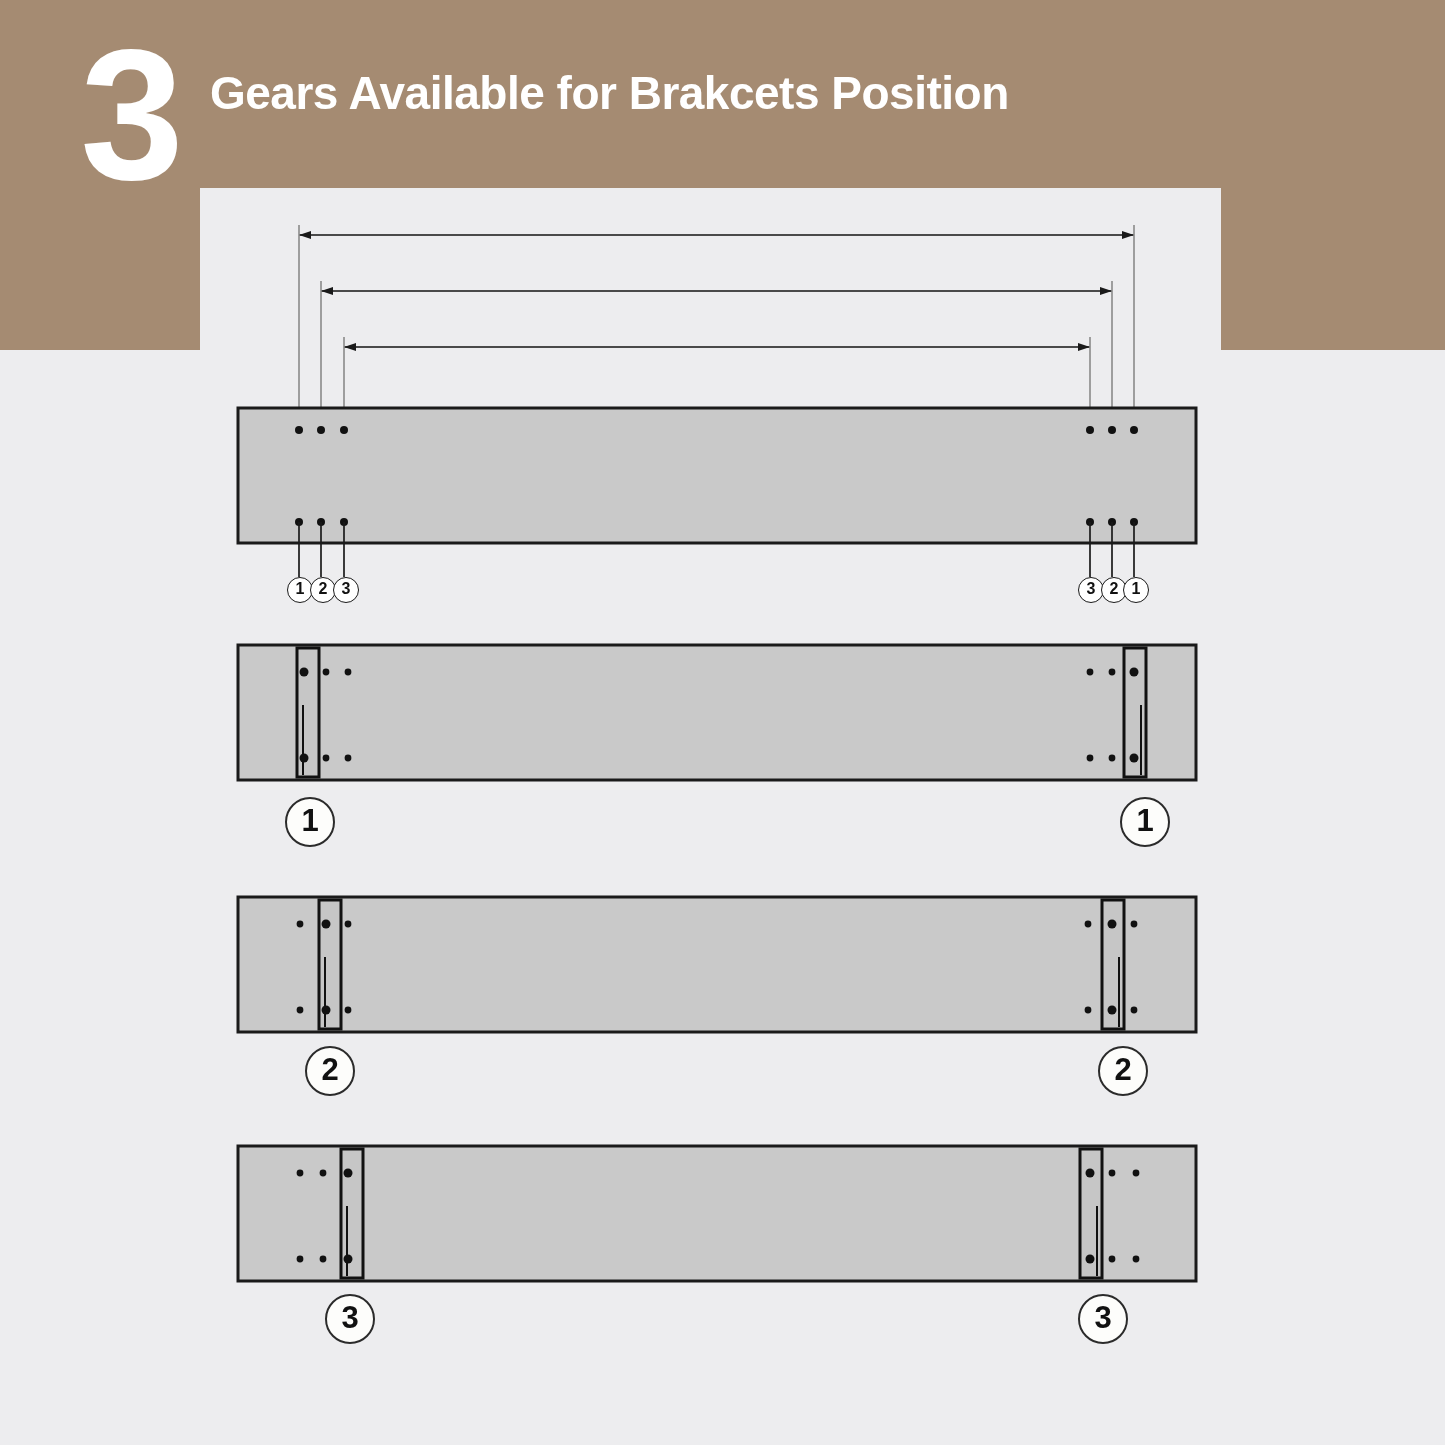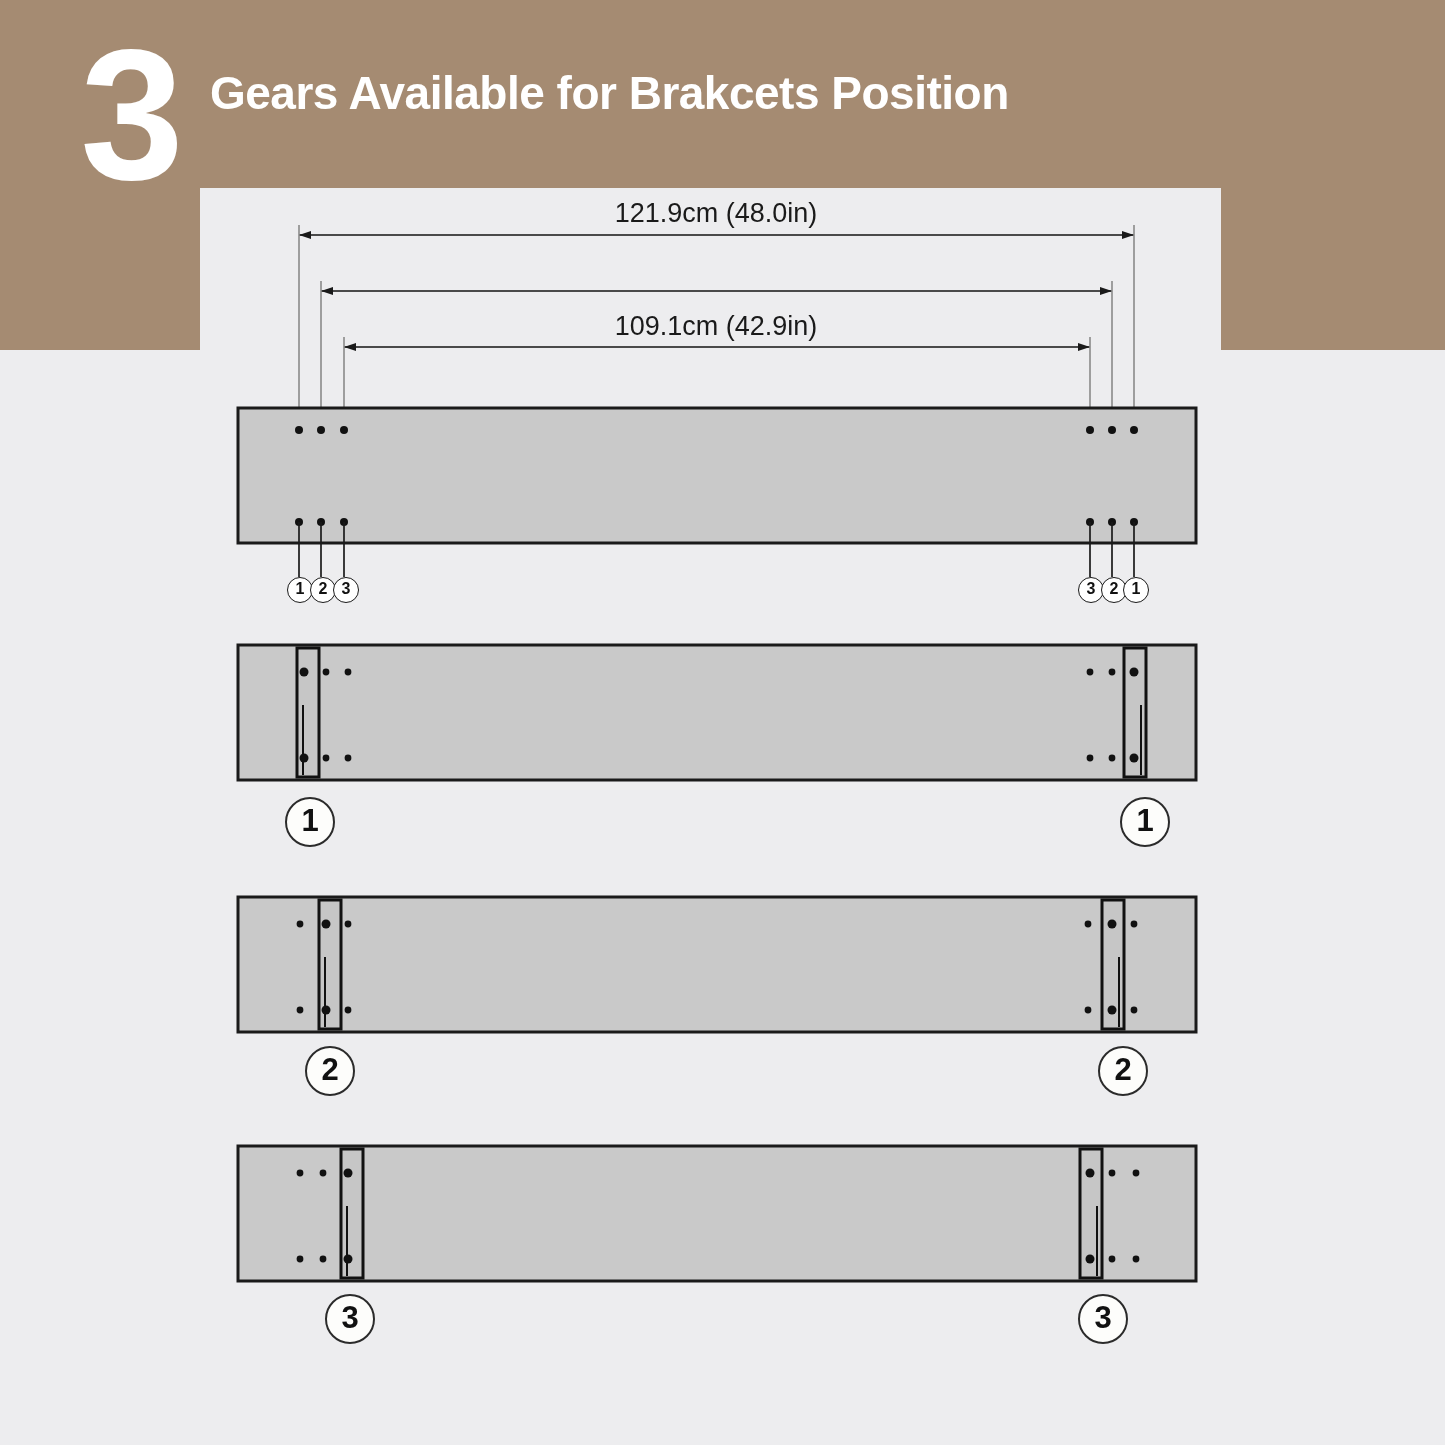--- a/index.html
+++ b/index.html
@@ -239,24 +239,22 @@
       <circle cx="1090" cy="1173" r="4.5" fill="#111"></circle>
       <circle cx="1090" cy="1259" r="4.5" fill="#111"></circle>
       <circle cx="1112" cy="1173" r="3.4" fill="#111"></circle>
       <circle cx="1136" cy="1173" r="3.4" fill="#111"></circle>
       <circle cx="1112" cy="1259" r="3.4" fill="#111"></circle>
       <circle cx="1136" cy="1259" r="3.4" fill="#111"></circle>
     </g>
 
   </svg>
 
-  <div class="dim-label" style="left:566px; top:198px; width:300px;">121.9cm (48.0in)</div>
-
-
-  <div class="dim-label" style="left:566px; top:311px; width:300px;">109.1cm (42.9in)</div>
+
+
 
   <div class="badge-small" style="left:287px; top:577px;">1</div>
   <div class="badge-small" style="left:310px; top:577px;">2</div>
   <div class="badge-small" style="left:333px; top:577px;">3</div>
 
   <div class="badge-small" style="left:1078px; top:577px;">3</div>
   <div class="badge-small" style="left:1101px; top:577px;">2</div>
   <div class="badge-small" style="left:1123px; top:577px;">1</div>
 
   <div class="badge-large" style="left:285px; top:797px;">1</div>

